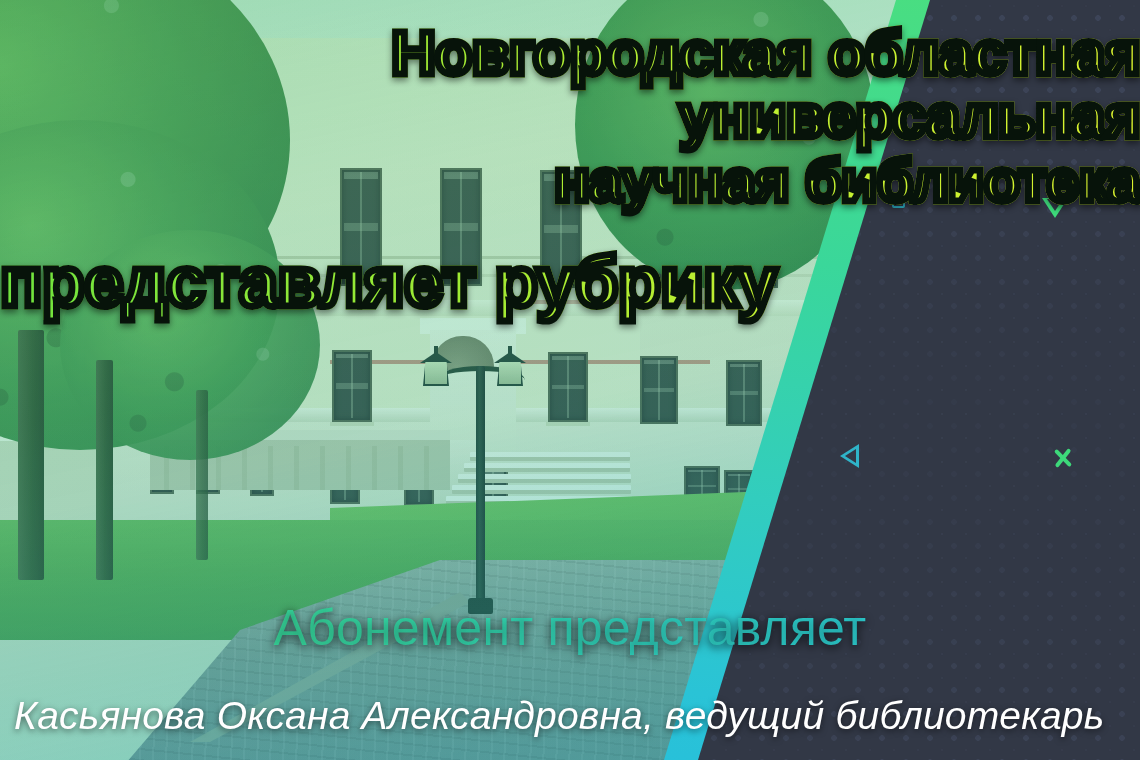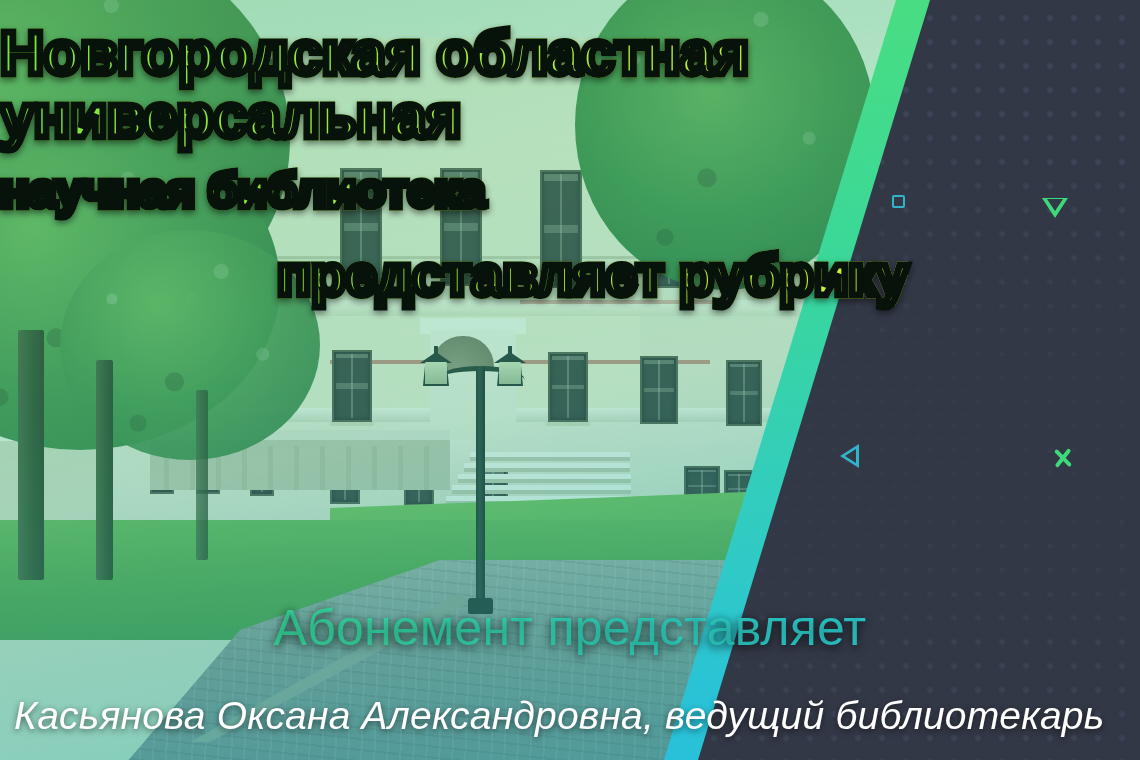--- a/index.html
+++ b/index.html
@@ -284,42 +284,42 @@
   
   .stripe{
     position:absolute;inset:0;
     -webkit-clip-path:polygon(896px 0, 930px 0, 698px 760px, 664px 760px);
     clip-path:polygon(896px 0, 930px 0, 698px 760px, 664px 760px);
     background:linear-gradient(185deg,#4ade80 0%,#3ad79a 34%,#32cdbe 62%,#2ac3d6 85%,#26bfdc 100%);
   }
 
   .title-block{
     position:absolute;left:0;top:22px;width:1140px;
-    text-align:left;
+    text-align:right;
   }
   .title-line{
     display:block;
     font-size:60px;
     font-weight:700;
     line-height:1.04;
     letter-spacing:-.5px;
     color:#a8e82e;
     background:linear-gradient(95deg,#79e63a 0%,#a9ec33 45%,#dcf32f 100%);
     -webkit-background-clip:text;background-clip:text;
     -webkit-text-fill-color:transparent;
     paint-order:stroke fill;
     -webkit-text-stroke:7px #07130a;
     filter:drop-shadow(0 3px 3px rgba(0,0,0,.45));
   }
   .title-line.l1{font-size:61px;}
-  .title-line.l2{font-size:49px;margin-top:16px;}
+  .title-line.l2{font-size:59px;margin-top:2px;}
 
   .subtitle{
-    position:absolute;left:0;top:246px;width:908px;text-align:right;
-    font-size:57px;font-weight:700;line-height:1.05;letter-spacing:-.3px;
+    position:absolute;left:0;top:246px;width:908px;text-align:left;
+    font-size:70px;font-weight:700;line-height:1.05;letter-spacing:-.3px;
     color:#8ce832;
     background:linear-gradient(95deg,#6fe33e 0%,#a3eb33 55%,#d3f230 100%);
     -webkit-background-clip:text;background-clip:text;
     -webkit-text-fill-color:transparent;
     paint-order:stroke fill;
     -webkit-text-stroke:7px #07130a;
     filter:drop-shadow(0 3px 3px rgba(0,0,0,.45));
   }
 
   .tagline{

